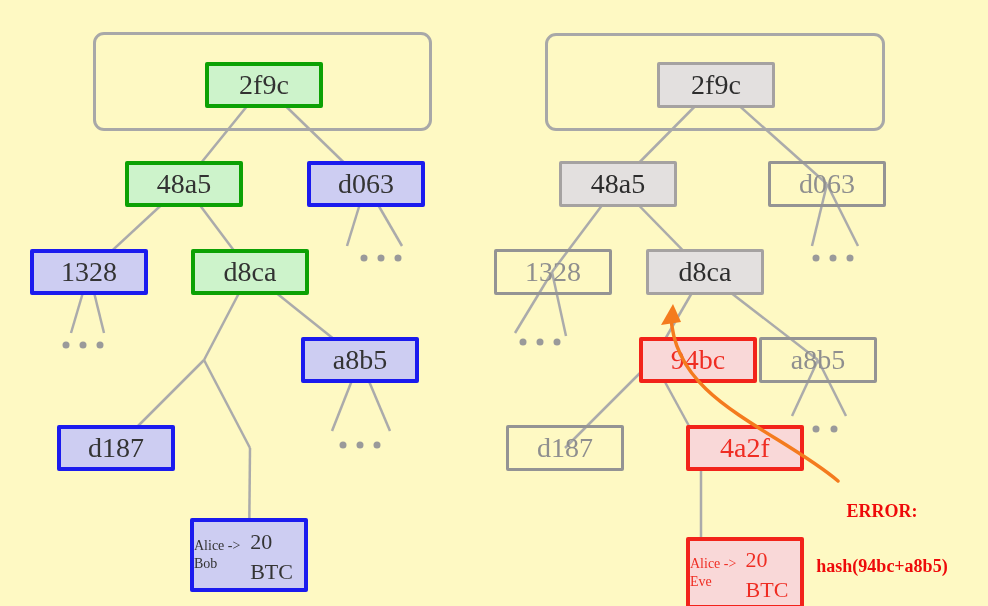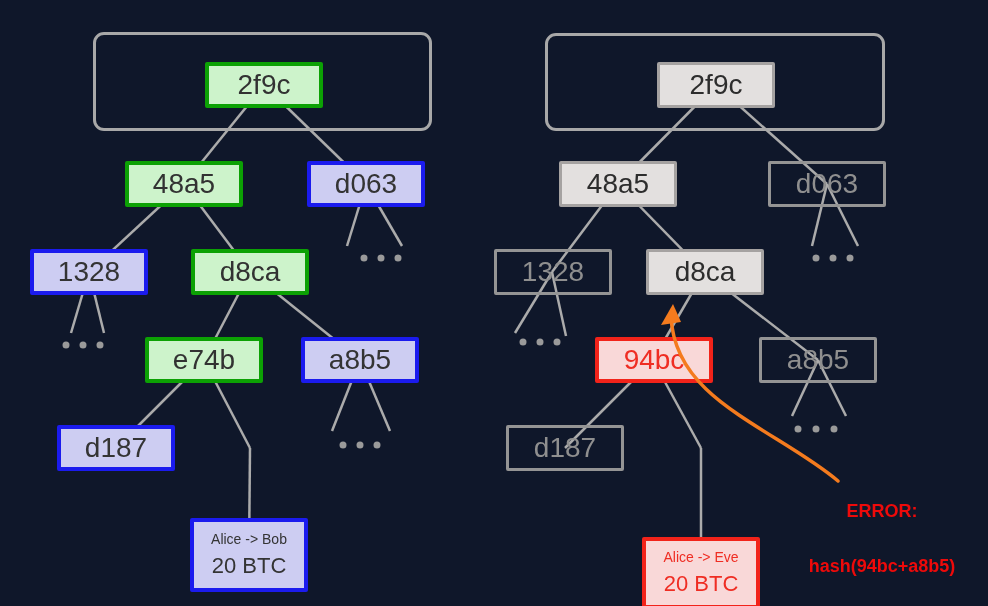--- a/index.html
+++ b/index.html
@@ -1,37 +1,37 @@
 <!DOCTYPE html>
 <html><head>
 <meta charset="utf-8">
 <style>
   html,body{margin:0;padding:0;background:#000;}
   .stage{
-    position:relative;width:988px;height:606px;background:#0f172a;
-    font-family:Liberation Sans, sans-serif;overflow:hidden;
+    position:relative;width:988px;height:606px;background:#fef9c3;
+    font-family:Liberation Serif, serif;overflow:hidden;
   }
   .layer{position:absolute;left:0;top:0;width:988px;height:606px;pointer-events:none;}
   .edges{z-index:1;}
   .overlay{z-index:5;}
   .rootframe{
     position:absolute;box-sizing:border-box;z-index:2;
     border:3px solid #a8a8a8;border-radius:11px;background:transparent;
   }
   .node{
     position:absolute;box-sizing:border-box;z-index:3;
     width:118px;height:46px;display:flex;align-items:center;justify-content:center;
     font-size:28px;border-radius:2px;letter-spacing:0px;
   }
   .green{background:#cdf3cb;border:4px solid #0ca104;color:#323232;}
   .blue{background:#cdcdf2;border:4px solid #1b1bee;color:#343434;}
   .grayfill{background:#e3e0df;border:3px solid #a5a2a1;color:#2d2d2d;}
   .grayline{background:transparent;border:3px solid #949494;color:#8f8f8f;}
-  .red{background:#f9d8d8;border:4px solid #f2231a;color:#ef2d23;}
-  .leaf{height:74px;flex-direction:column;justify-content:center;}
+  .red{background:#f9d8d8;border:4px solid #f2231a;color:#ef2d23;margin-left:44px;}
+  .leaf{height:74px;justify-content:center;}
   .leaf .tx-parties{font-size:14px;line-height:18px;}
   .leaf .tx-amount{font-size:22px;line-height:30px;margin-top:3px;}
   .error{
     position:absolute;left:782px;top:468px;width:200px;z-index:6;
     text-align:center;color:#ee0a0a;font-weight:bold;font-size:18px;line-height:23px;
   }
   .error div{white-space:pre;margin-top:32px;}
 </style>
 </head>
 <body>
@@ -112,23 +112,20 @@
     </div>
   <div class="node blue" style="left:307px;top:161px">
       <span>d063</span>
     </div>
   <div class="node blue" style="left:30px;top:249px">
       <span>1328</span>
     </div>
   <div class="node green" style="left:191px;top:249px">
       <span>d8ca</span>
     </div>
-  <div class="node green" style="left:145px;top:337px">
-      <span>e74b</span>
-    </div>
   <div class="node blue" style="left:301px;top:337px">
       <span>a8b5</span>
     </div>
   <div class="node blue" style="left:57px;top:425px">
       <span>d187</span>
     </div>
   <div class="node blue leaf" style="left:190px;top:518px">
     <span class="tx-parties">Alice -&gt; Bob</span>
     <span class="tx-amount">20 BTC</span>
   </div>
@@ -150,20 +147,23 @@
     </div>
   <div class="node red" style="left:595px;top:337px">
       <span>94bc</span>
     </div>
   <div class="node grayline" style="left:759px;top:337px">
       <span>a8b5</span>
     </div>
   <div class="node grayline" style="left:506px;top:425px">
       <span>d187</span>
     </div>
+  <div class="node red" style="left:642px;top:425px">
+      <span>4a2f</span>
+    </div>
   <div class="node red leaf" style="left:642px;top:537px;height:72px">
     <span class="tx-parties">Alice -&gt; Eve</span>
     <span class="tx-amount">20 BTC</span>
   </div>
 
   <svg class="layer overlay" width="988" height="606" viewBox="0 0 988 606">
     <path d="M 838 481 C 802 450 740 422 706 389 C 682 366 672 341 671 316" stroke="#f47b1e" stroke-width="3.5" fill="none" stroke-linecap="round"></path>
     <polygon points="673,304 661,325 681,322" fill="#f47b1e"></polygon>
   </svg>
 

